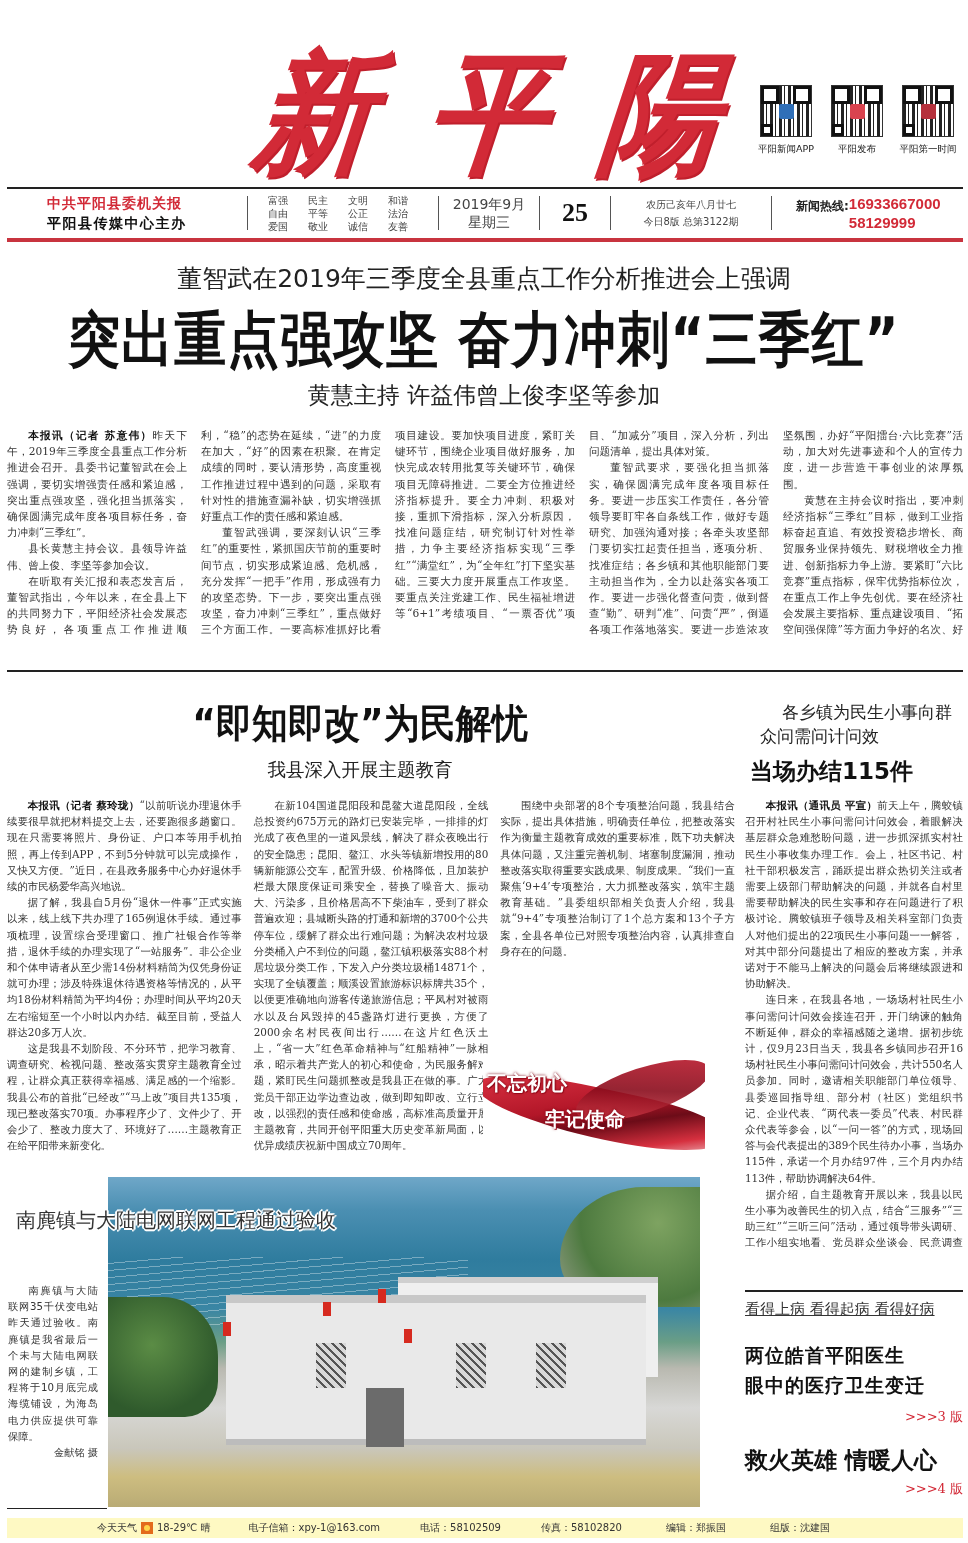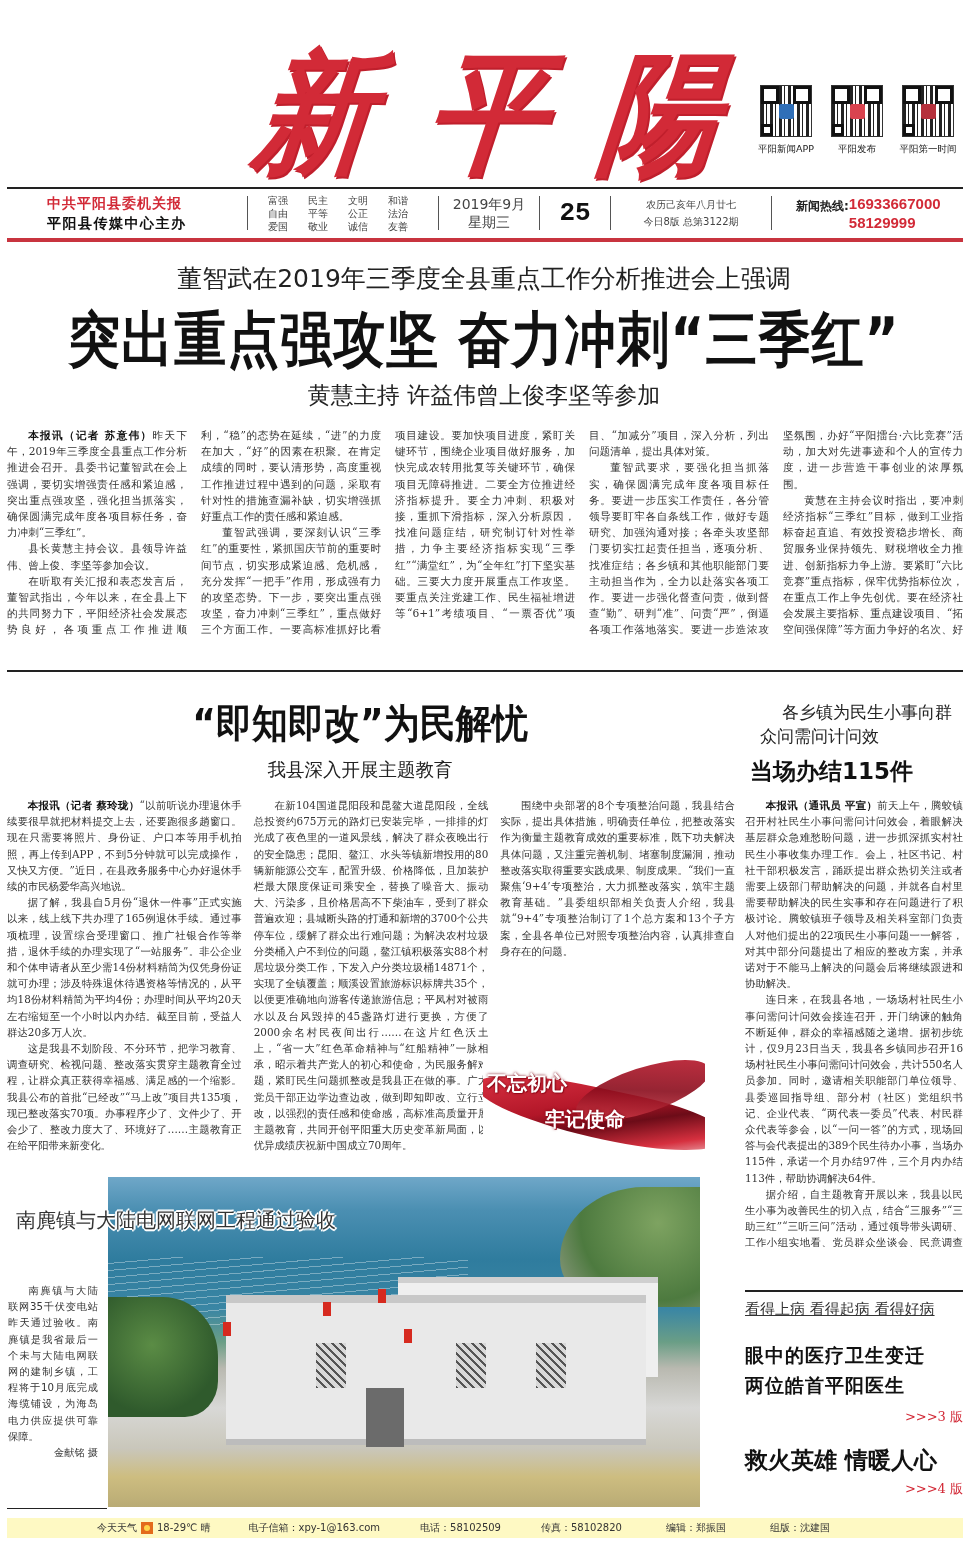--- a/index.html
+++ b/index.html
@@ -38,21 +38,21 @@
   .top-rule { left: 7px; top: 187px; width: 956px; height: 2px; background: #222; }
   .info-bar { left: 7px; top: 190px; width: 956px; height: 46px; display: flex; align-items: center; font-family: "DejaVu Sans", sans-serif; }
   .bottom-rule-red { left: 7px; top: 238px; width: 956px; height: 4px; background: #c8343f; }
 
   .org { width: 230px; padding-left: 40px; line-height: 20px; }
   .org .l1 { color: #d22a37; font-weight: bold; font-size: 14px; letter-spacing: 1px; }
   .org .l2 { color: #111; font-weight: bold; font-size: 14px; letter-spacing: 1.5px; }
   .vsep { width: 1px; height: 34px; background: #555; margin: 0 10px; }
   .values { width: 170px; display: grid; grid-template-columns: repeat(4, 1fr); font-size: 10px; color: #444; line-height: 13px; padding-left: 10px; }
   .date { width: 80px; text-align: center; font-size: 14px; color: #444; line-height: 18px; }
-  .day { width: 50px; text-align: center; font-size: 26px; font-weight: bold; color: #111; font-family: Liberation Mono, monospace; }
+  .day { width: 50px; text-align: center; font-size: 26px; font-weight: bold; color: #111; font-family: Liberation Serif, serif; }
   .lunar { width: 140px; text-align: center; font-size: 10px; color: #444; line-height: 17px; }
   .hotline { display: flex; align-items: flex-start; padding-left: 14px; }
   .hotline .lbl { font-size: 12px; color: #222; margin-top: 4px; font-weight: bold; }
   .hotline .nums { color: #d22a37; font-weight: bold; font-size: 15px; font-family: "Liberation Sans", sans-serif; line-height: 19px; }
 
   
   .kicker1 { left: 0; top: 262px; width: 968px; text-align: center; font-family: "DejaVu Sans", sans-serif; font-size: 25px; color: #222; }
   .headline1 { left: 0; top: 300px; width: 968px; text-align: center; font-family: "DejaVu Sans", sans-serif; font-weight: bold; font-size: 52px; color: #111; letter-spacing: 1px; transform: scaleY(1.15); transform-origin: top; }
   .sub1 { left: 0; top: 380px; width: 968px; text-align: center; font-family: "DejaVu Sans", sans-serif; font-size: 23px; color: #222; }
 
@@ -243,22 +243,22 @@
     <p><b>本报讯（通讯员 平宣）</b><span>前天上午，腾蛟镇召开村社民生小事问需问计问效会，着眼解决基层群众急难愁盼问题，进一步抓深抓实村社民生小事收集办理工作。会上，社区书记、村社干部积极发言，踊跃提出群众热切关注或者需要上级部门帮助解决的问题，并就各自村里需要帮助解决的民生实事和存在问题进行了积极讨论。腾蛟镇班子领导及相关科室部门负责人对他们提出的22项民生小事问题一一解答，对其中部分问题提出了相应的整改方案，并承诺对于不能马上解决的问题会后将继续跟进和协助解决。</span></p>
     <p>连日来，在我县各地，一场场村社民生小事问需问计问效会接连召开，开门纳谏的触角不断延伸，群众的幸福感随之递增。据初步统计，仅9月23日当天，我县各乡镇同步召开16场村社民生小事问需问计问效会，共计550名人员参加。同时，邀请相关职能部门单位领导、县委巡回指导组、部分村（社区）党组织书记、企业代表、“两代表一委员”代表、村民群众代表等参会，以“一问一答”的方式，现场回答与会代表提出的389个民生待办小事，当场办115件，承诺一个月办结97件，三个月内办结113件，帮助协调解决64件。</p>
     <p>据介绍，自主题教育开展以来，我县以民生小事为改善民生的切入点，结合“三服务”“三助三红”“三听三问”活动，通过领导带头调研、工作小组实地看、党员群众坐谈会、民意调查等方式，广泛征集民生实事进行办理。</p>
   </div>
 </div>
 
 <div class="abs right-rule"></div>
 
 <div class="abs teaser-kicker">看得上病  看得起病  看得好病</div>
 <div class="abs teaser-title">
+  <div>两位皓首平阳医生</div>
   <div>眼中的医疗卫生变迁</div>
-  <div>两位皓首平阳医生</div>
 </div>
 <div class="abs teaser-link teaser-link1">&gt;&gt;&gt;3 版</div>
 <div class="abs teaser-title2">救火英雄  情暖人心</div>
 <div class="abs teaser-link teaser-link2">&gt;&gt;&gt;4 版</div>
 
 <div class="abs photo">
   <div class="sea-glint"></div>
   <div class="hill"></div>
   <div class="trees"></div>
   <div class="bldg-upper"></div>

